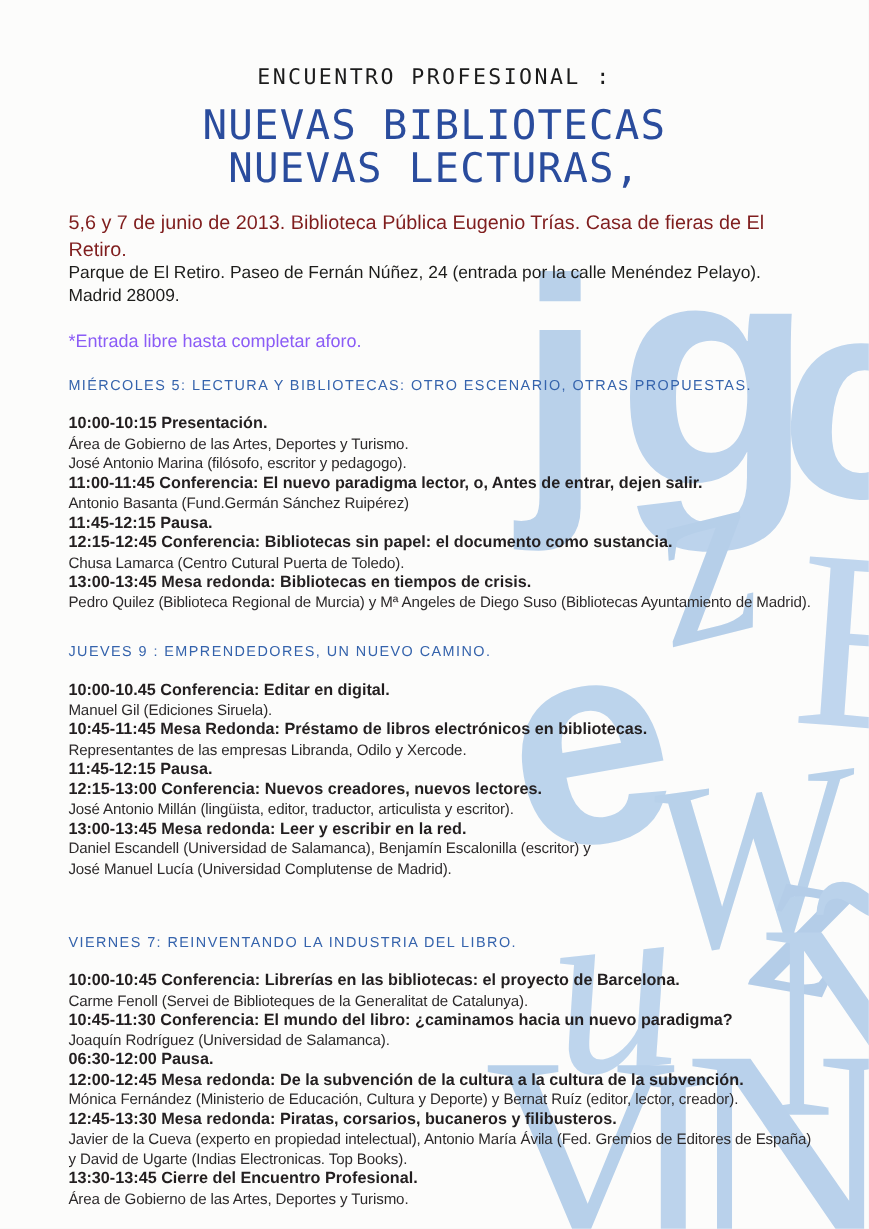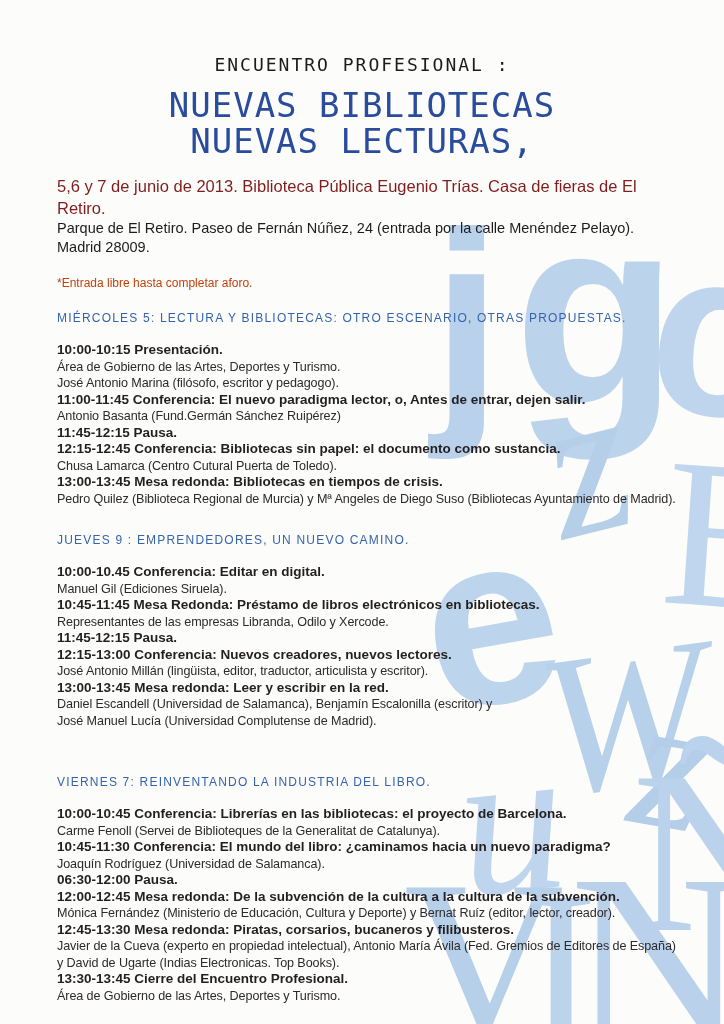--- a/index.html
+++ b/index.html
@@ -28,21 +28,21 @@
     text-align:center;color:#1c1c1c;margin-left:-57px;width:724px;
   }
   .title{
     margin-top:12px;margin-left:-57px;width:724px;text-align:center;
     font-family:"DejaVu Sans Mono",monospace;font-weight:normal;
     font-size:34px;line-height:36px;letter-spacing:1px;color:var(--title-blue);
   }
   .title span{display:block;}
   .date-line-1{margin-top:16px;font-size:16.5px;line-height:22px;color:#7f1d1d;}
   .date-line-2{font-size:14.5px;line-height:19px;color:#1d1d1b;}
-  .note{margin-top:19px;font-size:12px;color:#c2410c;}
+  .note{margin-top:19px;font-size:15px;color:#8b5cf6;}
   .program{margin-top:21px;width:667px;}
   .section-heading{
     font-family:Liberation Sans, sans-serif;font-weight:normal;
     font-size:12px;letter-spacing:1.2px;color:var(--heading-blue);
     margin-bottom:17px;white-space:nowrap;
   }
   .section + .section{margin-top:26px;}
   .section:nth-child(3){margin-top:46px;}
   .item-title{font-size:13.5px;font-weight:bold;line-height:16.5px;color:var(--text);}
   .item-detail{font-size:12.6px;line-height:16.5px;color:var(--detail);white-space:pre-line;letter-spacing:-0.1px;}

